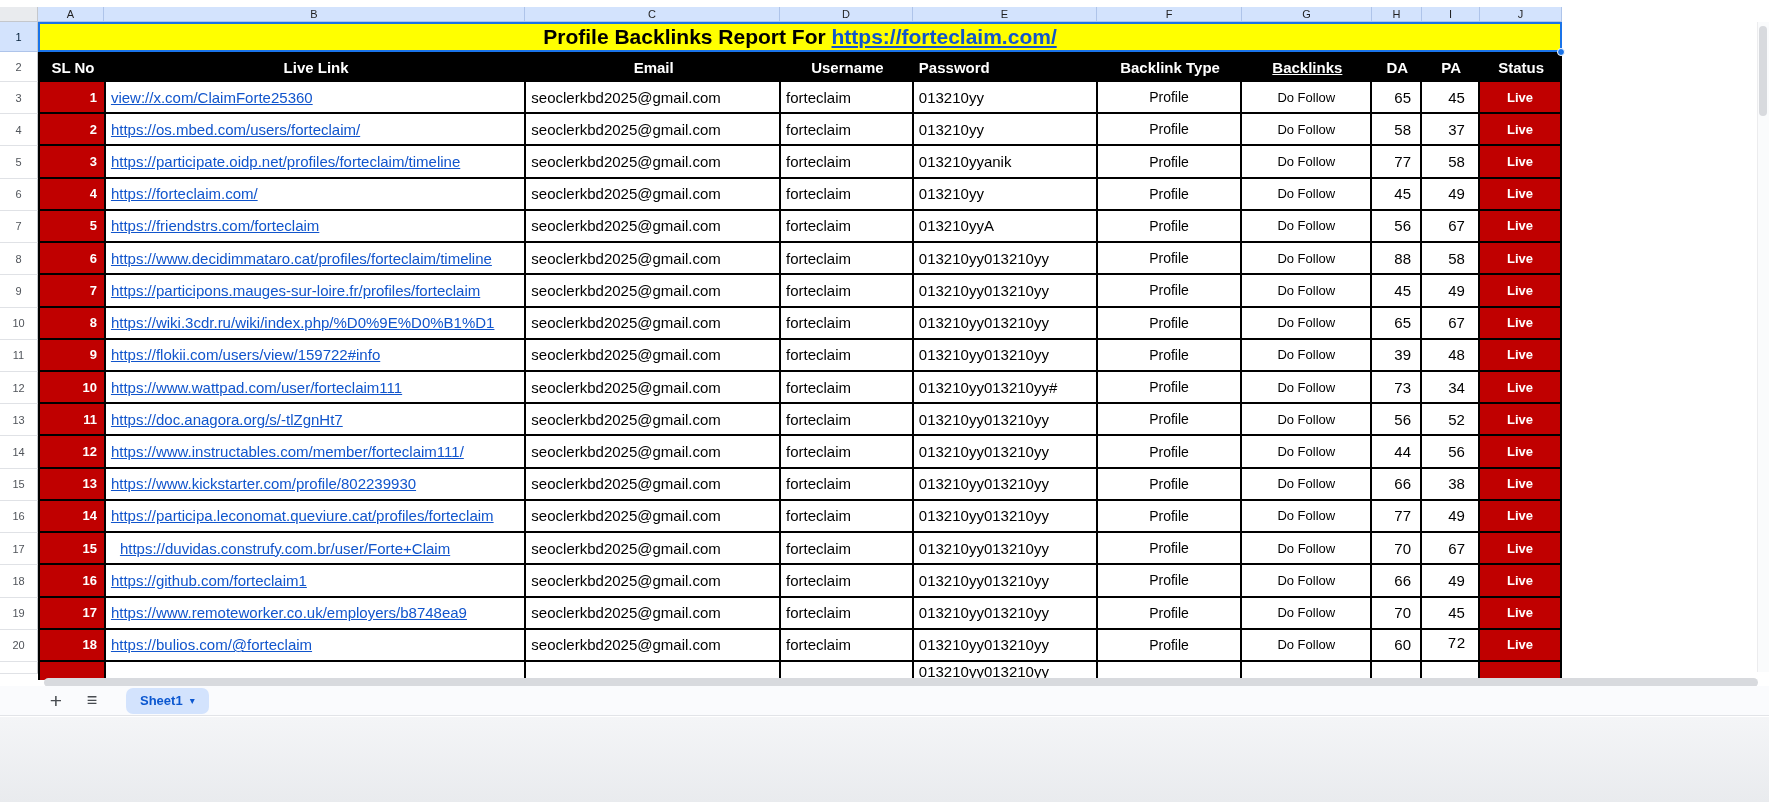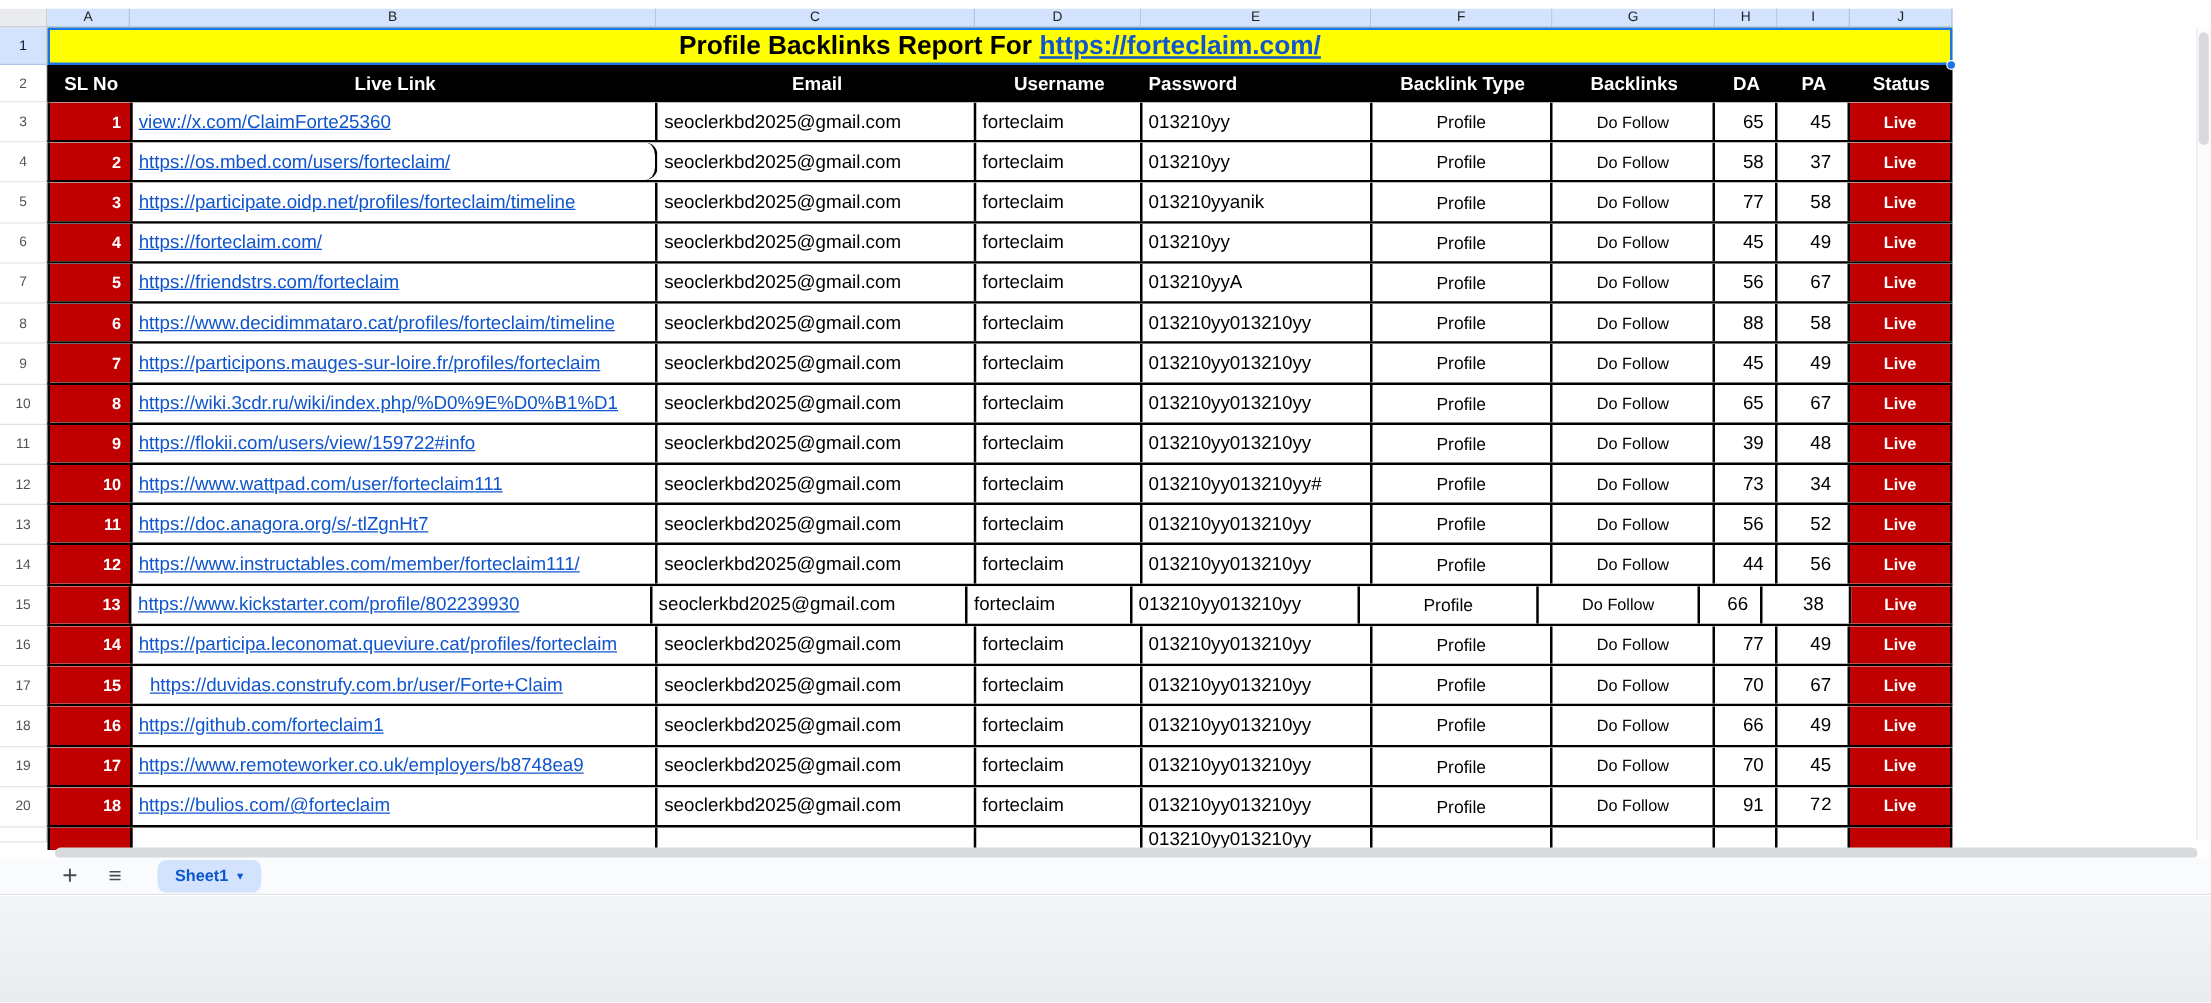--- a/index.html
+++ b/index.html
@@ -152,21 +152,21 @@
     <div class="titlerow">
       <span class="titletext"><span>Profile Backlinks Report For </span><a class="titlelink">https://forteclaim.com/</a></span>
     </div>
     <div class="headrow" id="headRow">
         <div class="hcell" style="width: 66px;">SL No</div>
         <div class="hcell" style="width: 421px;">Live Link</div>
         <div class="hcell" style="width: 255px;">Email</div>
         <div class="hcell" style="width: 133px;">Username</div>
         <div class="hcell left" style="width: 184px;">Password</div>
         <div class="hcell" style="width: 145px;">Backlink Type</div>
-        <div class="hcell" style="width: 130px;">Backlinks</div>
+        <div class="hcell" style="width: 130px; text-decoration: underline;">Backlinks</div>
         <div class="hcell" style="width: 50px;">DA</div>
         <div class="hcell" style="width: 58px;">PA</div>
         <div class="hcell" style="width: 82px;">Status</div>
       </div>
     <div class="rows-flex" id="dataRows">
         <div class="drow">
           <div class="cell c-sl" style="width: 66px;">1</div>
           <div class="cell c-link" style="width: 421px;">
             <span class="linktext">view://x.com/ClaimForte25360</span>
           </div>
@@ -174,21 +174,21 @@
           <div class="cell c-username" style="width: 133px;">forteclaim</div>
           <div class="cell c-password" style="width: 184px;">013210yy</div>
           <div class="cell c-type" style="width: 145px;">Profile</div>
           <div class="cell c-backlinks" style="width: 130px;">Do Follow</div>
           <div class="cell c-da" style="width: 50px;">65</div>
           <div class="cell c-pa" style="width: 58px;">45</div>
           <div class="cell c-status" style="width: 82px;">Live</div>
         </div>
         <div class="drow">
           <div class="cell c-sl" style="width: 66px;">2</div>
-          <div class="cell c-link" style="width: 421px; border-radius: 10px;">
+          <div class="cell c-link" style="width: 421px;">
             <span class="linktext">https://os.mbed.com/users/forteclaim/</span>
           </div>
           <div class="cell c-email" style="width: 255px;">seoclerkbd2025@gmail.com</div>
           <div class="cell c-username" style="width: 133px;">forteclaim</div>
           <div class="cell c-password" style="width: 184px;">013210yy</div>
           <div class="cell c-type" style="width: 145px;">Profile</div>
           <div class="cell c-backlinks" style="width: 130px;">Do Follow</div>
           <div class="cell c-da" style="width: 50px;">58</div>
           <div class="cell c-pa" style="width: 58px;">37</div>
           <div class="cell c-status" style="width: 82px;">Live</div>
@@ -337,21 +337,21 @@
           <div class="cell c-sl" style="width: 66px;">13</div>
           <div class="cell c-link" style="width: 421px;">
             <span class="linktext">https://www.kickstarter.com/profile/802239930</span>
           </div>
           <div class="cell c-email" style="width: 255px;">seoclerkbd2025@gmail.com</div>
           <div class="cell c-username" style="width: 133px;">forteclaim</div>
           <div class="cell c-password" style="width: 184px;">013210yy013210yy</div>
           <div class="cell c-type" style="width: 145px;">Profile</div>
           <div class="cell c-backlinks" style="width: 130px;">Do Follow</div>
           <div class="cell c-da" style="width: 50px;">66</div>
-          <div class="cell c-pa" style="width: 72px;">38</div>
+          <div class="cell c-pa" style="width: 58px;">38</div>
           <div class="cell c-status" style="width: 82px;">Live</div>
         </div>
         <div class="drow">
           <div class="cell c-sl" style="width: 66px;">14</div>
           <div class="cell c-link" style="width: 421px;">
             <span class="linktext">https://participa.leconomat.queviure.cat/profiles/forteclaim</span>
           </div>
           <div class="cell c-email" style="width: 255px;">seoclerkbd2025@gmail.com</div>
           <div class="cell c-username" style="width: 133px;">forteclaim</div>
           <div class="cell c-password" style="width: 184px;">013210yy013210yy</div>
@@ -406,21 +406,21 @@
         <div class="drow">
           <div class="cell c-sl" style="width: 66px;">18</div>
           <div class="cell c-link" style="width: 421px;">
             <span class="linktext">https://bulios.com/@forteclaim</span>
           </div>
           <div class="cell c-email" style="width: 255px;">seoclerkbd2025@gmail.com</div>
           <div class="cell c-username" style="width: 133px;">forteclaim</div>
           <div class="cell c-password" style="width: 184px;">013210yy013210yy</div>
           <div class="cell c-type" style="width: 145px;">Profile</div>
           <div class="cell c-backlinks" style="width: 130px;">Do Follow</div>
-          <div class="cell c-da" style="width: 50px;">91</div>
+          <div class="cell c-da" style="width: 50px;">60</div>
           <div class="cell c-pa" style="width: 58px; font-family: Liberation Mono, monospace;">72</div>
           <div class="cell c-status" style="width: 82px;">Live</div>
         </div>
       </div>
     <div class="drow partial" id="partialRow">
         <div class="cell c-sl" style="width: 66px;"></div>
         <div class="cell c-link" style="width: 421px;"></div>
         <div class="cell c-email" style="width: 255px;"></div>
         <div class="cell c-username" style="width: 133px;"></div>
         <div class="cell c-password" style="width: 184px;">013210yy013210yy</div>

